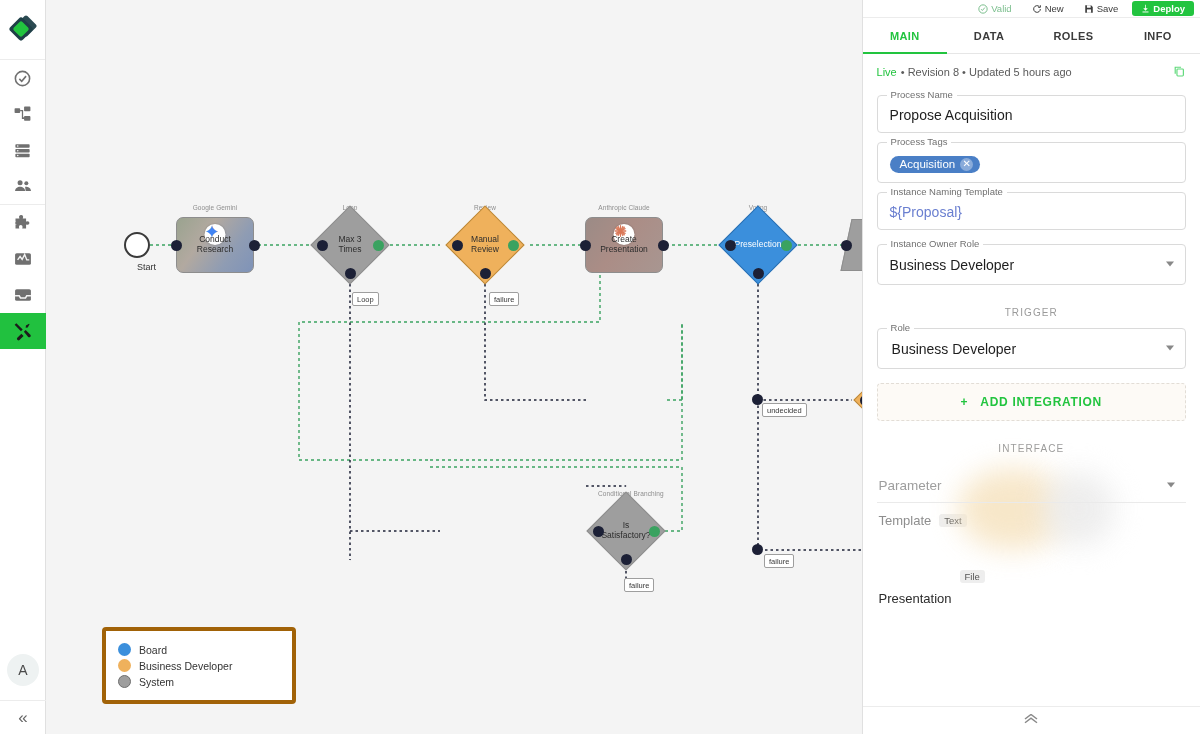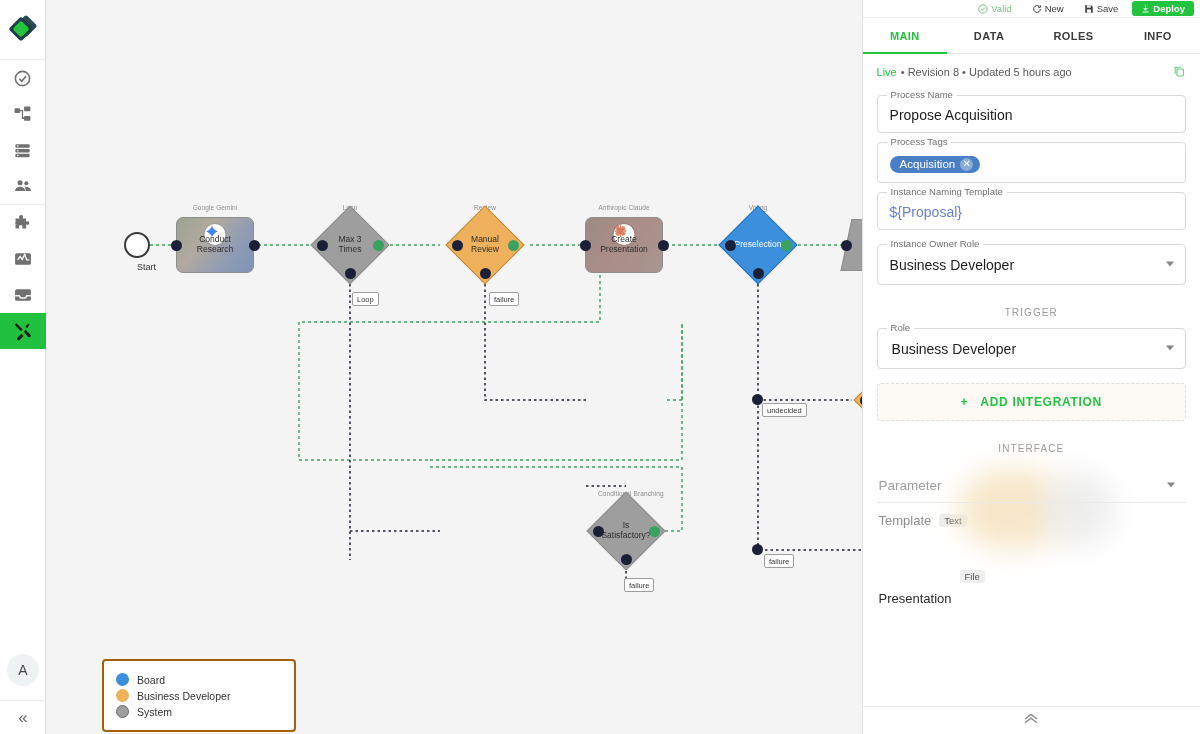--- a/index.html
+++ b/index.html
@@ -113,22 +113,22 @@
     padding: 1.5px 4px; white-space: nowrap;
   }
   .logo-badge {
     position: absolute; top: 7px; left: 50%; transform: translateX(-50%);
     width: 21px; height: 21px; border-radius: 50%; background: #fff;
     display: flex; align-items: center; justify-content: center;
     box-shadow: 0 0 2px rgba(0,0,0,.25);
   }
 
   .legend {
-    position: absolute; left: 56px; bottom: 2px;
-    width: 194px; background: #fff; border: 2px solid #a16207;
+    position: absolute; left: 56px; bottom: 30px;
+    width: 194px; background: #fff; border: 4px solid #a16207;
     border-radius: 4px; padding: 9px 12px;
   }
   .legend-row {
     display: flex; align-items: center; gap: 8px;
     font-size: 10.5px; color: #333; margin: 3px 0;
   }
   .swatch { width: 13px; height: 13px; border-radius: 50%; }
 
   
   .panel {

